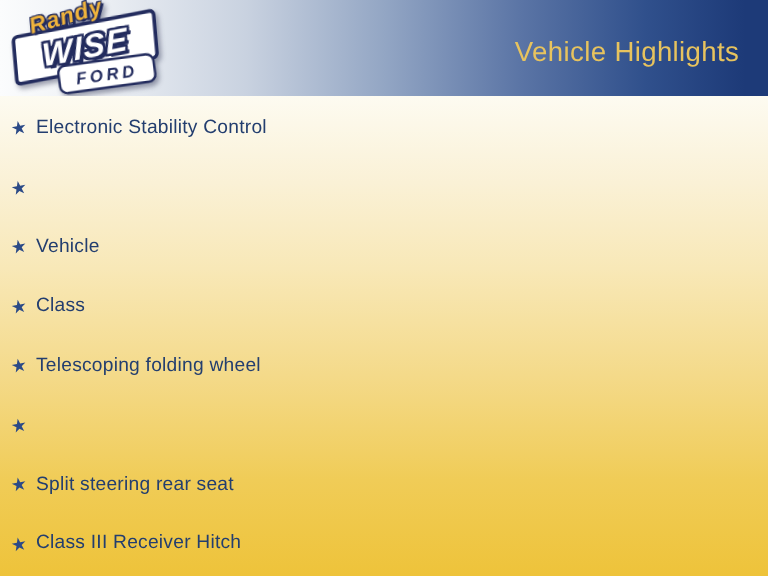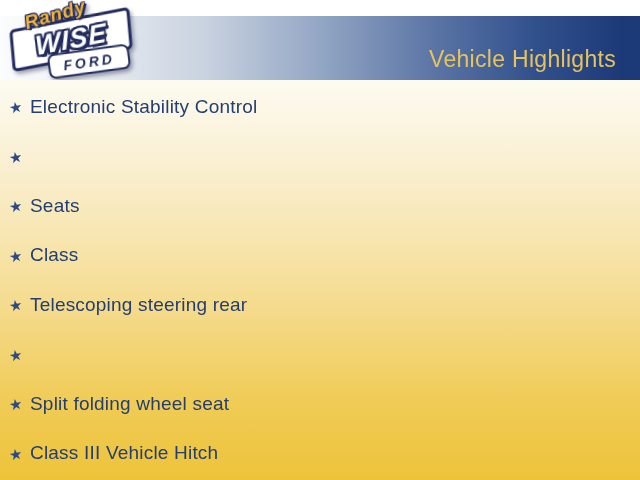--- a/index.html
+++ b/index.html
@@ -3,21 +3,21 @@
 <meta charset="utf-8">
 <style>
   html,body{margin:0;padding:0;background:#ffffff;}
   .slide{
     position:relative;width:640px;height:480px;overflow:hidden;
     font-family:"Liberation Sans",sans-serif;
     -webkit-font-smoothing:antialiased;
   }
   
   .header{
-    position:absolute;top:16px;left:0;width:640px;height:80px;
+    position:absolute;top:0;left:0;width:640px;height:80px;
     background:linear-gradient(to right,
       #fbfcfd 0%, #eef1f5 12%, #c9d2e0 32%, #93a6c4 50%,
       #5a74a5 68%, #30508c 84%, #1d3a78 97%);
     display:flex;align-items:center;justify-content:flex-end;
   }
   .header-title{
     padding-right:24px;padding-top:6px;
     font-size:23px;font-weight:500;letter-spacing:0.3px;
     color:#e7c35e;
   }
@@ -68,21 +68,21 @@
   }
   .features{position:absolute;top:2px;left:0;right:0;}
   .feature{
     height:49.5px;display:flex;align-items:center;padding-left:9px;
   }
   .star{
     width:21px;flex:0 0 21px;font-size:15px;line-height:1;
     color:#2b4a87;transform:rotate(-10deg);
   }
   .label{
-    font-size:19px;color:#233e6f;letter-spacing:0.2px;
+    font-size:16px;color:#233e6f;letter-spacing:0.2px;
   }
 </style>
 </head>
 <body>
 
 <div class="slide">
 
   <div class="header">
     <div class="header-title">Vehicle Highlights</div>
   </div>
@@ -104,42 +104,42 @@
           <span class="star">★</span>
           <span class="label">Electronic Stability Control</span>
         </div>
 
         <div class="feature">
           <span class="star">★</span>
         </div>
 
         <div class="feature">
           <span class="star">★</span>
-          <span class="label">Seats</span>
+          <span class="label">Vehicle</span>
         </div>
 
         <div class="feature">
           <span class="star">★</span>
           <span class="label">Class</span>
         </div>
 
         <div class="feature">
           <span class="star">★</span>
-          <span class="label">Telescoping steering rear</span>
+          <span class="label">Telescoping folding wheel</span>
         </div>
 
         <div class="feature">
           <span class="star">★</span>
         </div>
 
         <div class="feature">
           <span class="star">★</span>
-          <span class="label">Split folding wheel seat</span>
+          <span class="label">Split steering rear seat</span>
         </div>
 
         <div class="feature">
           <span class="star">★</span>
-          <span class="label">Class III Vehicle Hitch</span>
+          <span class="label">Class III Receiver Hitch</span>
         </div>
       </div>
   </div>
 
 </div>
 
 </body></html>

